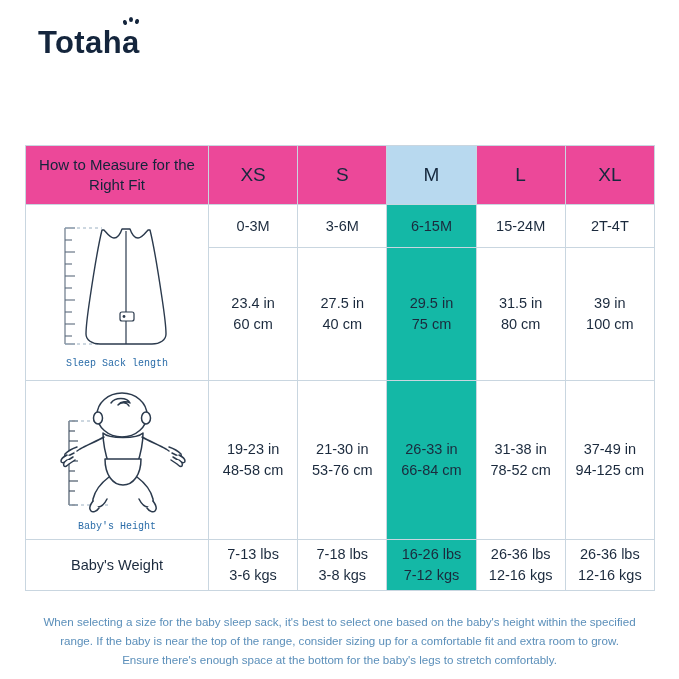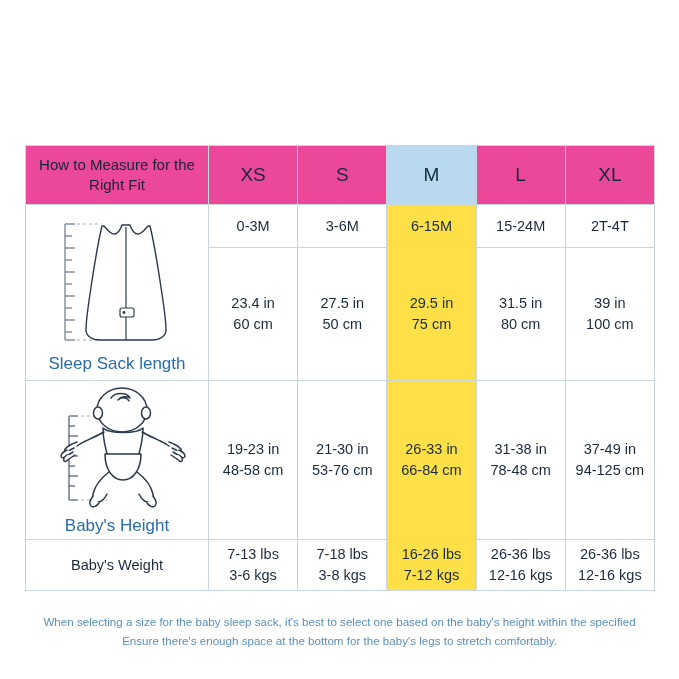--- a/index.html
+++ b/index.html
@@ -50,48 +50,58 @@
     padding:0;
   }
   col.c0{width:183px;}
   col.cs{width:89.2px;}
 
   thead th{background:#ec4899;height:58px;font-weight:400;}
   thead th.lead{font-size:15px;line-height:1.35;color:#13243a;padding:0 12px;}
   thead th.size{font-size:19px;color:#16293e;}
   thead th.hl{background:#b8d9ef;}
 
-  td.hl{background:#fde047;}
+  td.hl{background:#14b8a6;}
   td.num{line-height:1.45;font-size:14.5px;}
   td.lead-label{
     color:#2a6ca8;font-size:13.5px;
   }
   tr.r-age td{height:42px;}
   tr.r-len td{height:132px;}
   tr.r-hei td{height:158px;}
   tr.r-wei td{height:50px;}
 
   .cellfig{
     position:relative;width:100%;height:100%;
     display:flex;flex-direction:column;align-items:center;justify-content:center;
   }
-  .figlabel{color:#2a6ca8;font-size:17px;margin-top:2px;}
+  .figlabel{color:#2a6ca8;font-size:10px;margin-top:2px;font-family:Liberation Mono, monospace;}
 
   
   .footer{
     position:absolute;left:25px;top:612px;width:629px;
     text-align:center;color:#5b8fba;
     font-size:11.6px;line-height:1.65;
   }
 </style>
 </head>
 <body>
 
 <div class="page">
 
+  <div class="brand">
+    <span class="bwrap">
+      <span>Totaha</span>
+      <span class="paw">
+        <i></i>
+          <i></i>
+          <i></i>
+      </span>
+    </span>
+  </div>
 
 
   <div class="table-wrap">
     <table class="fit">
       <colgroup>
         <col class="c0">
           <col class="cs">
           <col class="cs">
           <col class="cs">
           <col class="cs">
@@ -151,21 +161,21 @@
           <td>2T-4T</td>
         </tr>
 
         <tr class="r-len">
           <td class="num">
             <div>23.4 in</div>
             <div>60 cm</div>
           </td>
           <td class="num">
             <div>27.5 in</div>
-            <div>50 cm</div>
+            <div>40 cm</div>
           </td>
           <td class="num hl">
             <div>29.5 in</div>
             <div>75 cm</div>
           </td>
           <td class="num">
             <div>31.5 in</div>
             <div>80 cm</div>
           </td>
           <td class="num">
@@ -235,21 +245,21 @@
           <td class="num">
             <div>21-30 in</div>
             <div>53-76 cm</div>
           </td>
           <td class="num hl">
             <div>26-33 in</div>
             <div>66-84 cm</div>
           </td>
           <td class="num">
             <div>31-38 in</div>
-            <div>78-48 cm</div>
+            <div>78-52 cm</div>
           </td>
           <td class="num">
             <div>37-49 in</div>
             <div>94-125 cm</div>
           </td>
         </tr>
 
         <tr class="r-wei">
           <td class="lead-label">Baby's Weight</td>
           <td class="num">
@@ -272,16 +282,17 @@
             <div>26-36 lbs</div>
             <div>12-16 kgs</div>
           </td>
         </tr>
       </tbody>
     </table>
   </div>
 
   <div class="footer">
     <div>When selecting a size for the baby sleep sack, it's best to select one based on the baby's height within the specified</div>
+    <div>range. If the baby is near the top of the range, consider sizing up for a comfortable fit and extra room to grow.</div>
     <div>Ensure there's enough space at the bottom for the baby's legs to stretch comfortably.</div>
   </div>
 
 </div>
 
 </body></html>

